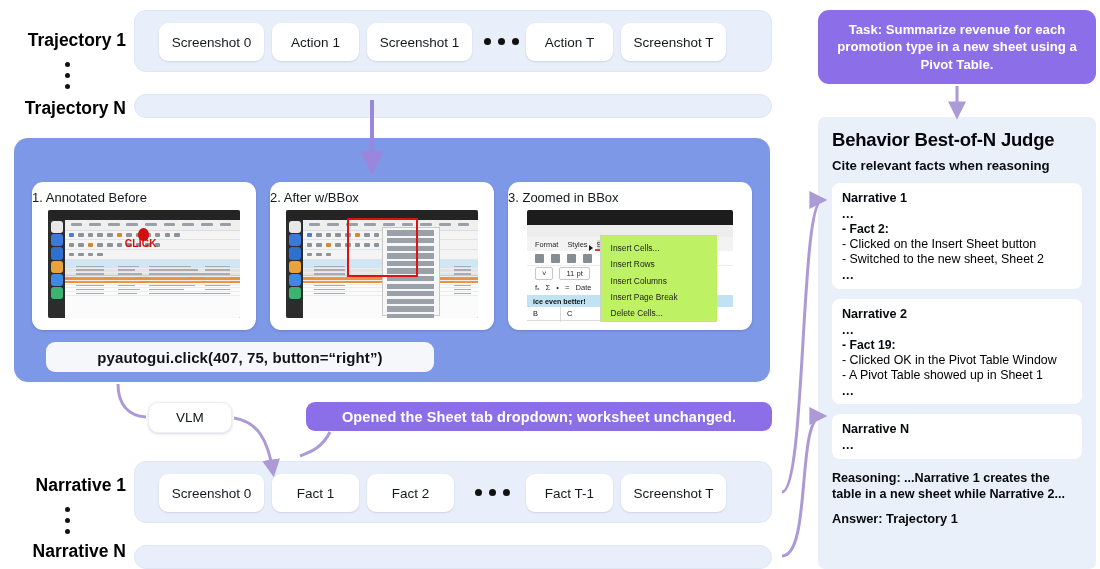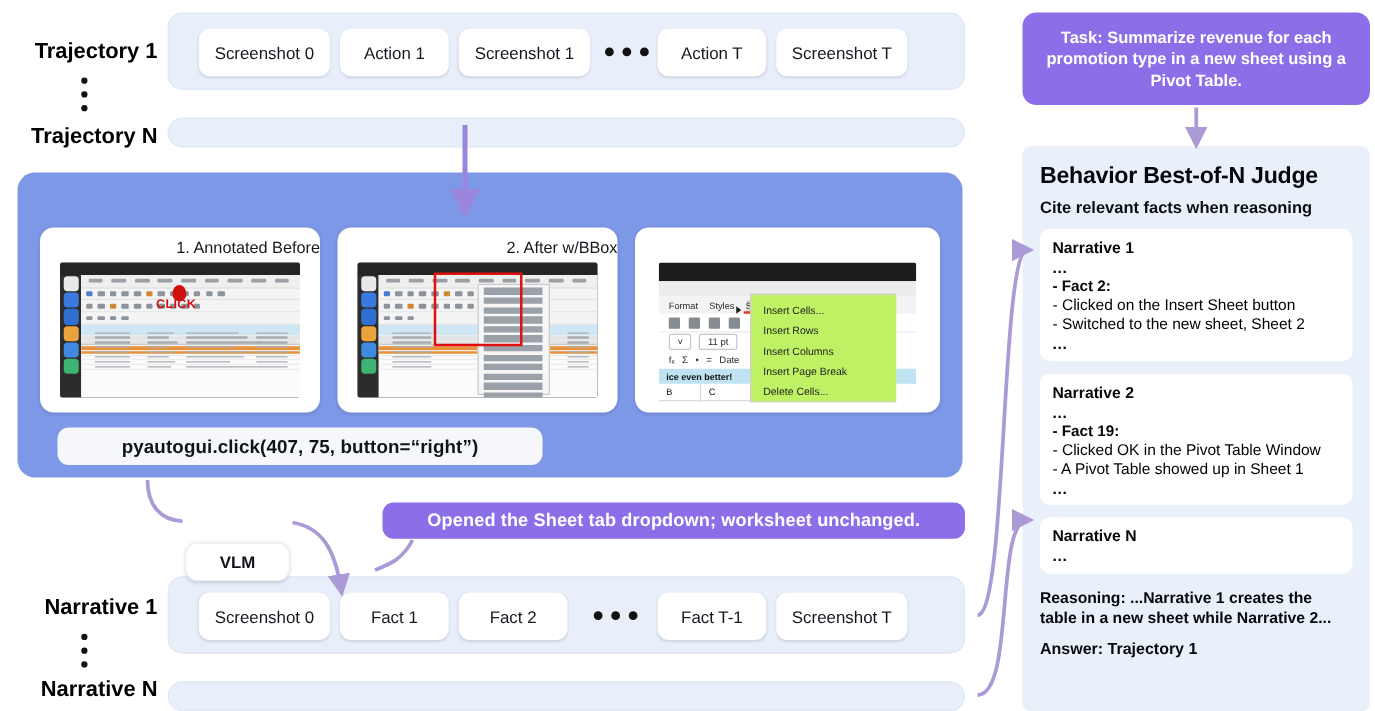--- a/index.html
+++ b/index.html
@@ -49,21 +49,21 @@
     position: absolute; left: 24px; top: 10px;
     font-size: 21px; font-weight: bold; color: #ffffff; letter-spacing: .1px;
   }
   .panel {
     position: absolute; top: 44px; height: 148px;
     background: #ffffff; border-radius: 11px;
     box-shadow: 0 1px 3px rgba(10,20,50,.16);
   }
   .panel-cap {
     position: absolute; left: 0; right: 0; top: 8px;
-    text-align: right; font-size: 13px; color: #15181e;
+    text-align: left; font-size: 13px; color: #15181e;
   }
   .shot { position: absolute; left: 50%; transform: translateX(-50%); top: 28px;
           border-radius: 2px; overflow: hidden; background:#1a1a1a; }
 
   
   .lo { position: relative; width: 100%; height: 100%; background: #f2f2f2; }
   .lo .titlebar { height: 9%; background: #242424; }
   .lo .dock { position: absolute; left: 0; top: 9%; bottom: 0; width: 9%; background: #2c2c2c; }
   .lo .dock b { display: block; width: 70%; margin: 7% auto; padding-top: 70%; border-radius: 3px; }
   .lo .body { position: absolute; left: 9%; top: 9%; right: 0; bottom: 0; background: #fbfbfb; }
@@ -117,21 +117,21 @@
     background: #f5f7fb; border-radius: 9px; display: flex; align-items: center; justify-content: center;
     font-size: 15px; font-weight: bold; color: #10141a; letter-spacing: .1px;
   }
 
   
   #vlm {
     position: absolute; left: 148px; top: 402px; width: 84px; height: 31px;
     background: #ffffff; border: 1px solid #eceef3; border-radius: 10px;
     box-shadow: 0 1px 3px rgba(10,20,50,.16);
     display: flex; align-items: center; justify-content: center;
-    font-size: 13.5px; font-weight: bold; color: #10141a; z-index: 45; margin-top: 32px;
+    font-size: 13.5px; font-weight: normal; color: #10141a; z-index: 45;
   }
   #narr-badge {
     position: absolute; left: 306px; top: 402px; width: 466px; height: 29px;
     background: #8b6ee8; border-radius: 9px; display: flex; align-items: center; justify-content: center;
     color: #ffffff; font-size: 14.5px; font-weight: bold; letter-spacing: .1px; z-index: 45;
   }
 
   
   #task {
     position: absolute; left: 818px; top: 10px; width: 278px; height: 74px;
@@ -432,20 +432,21 @@
               <u></u>
               <u></u>
               <u></u>
           </div>
           <div class="bbox" style="left:32%; top:7%; width:37%; height:55%;"></div>
         </div>
       </div>
     </div>
 
     <div class="panel" style="left:494px; width:244px;">
+      <div class="panel-cap">3. Zoomed in BBox</div>
       <div class="shot" style="width:206px; height:112px; background:#fff;">
         <div class="zm">
           <div class="tbar"></div>
           <div class="blank"></div>
           <div class="mrow">
             <span>Format</span>
             <span>Styles</span>
             <span class="active">Sheet</span>
             <span>Data</span>
             <span>Tools</span>

